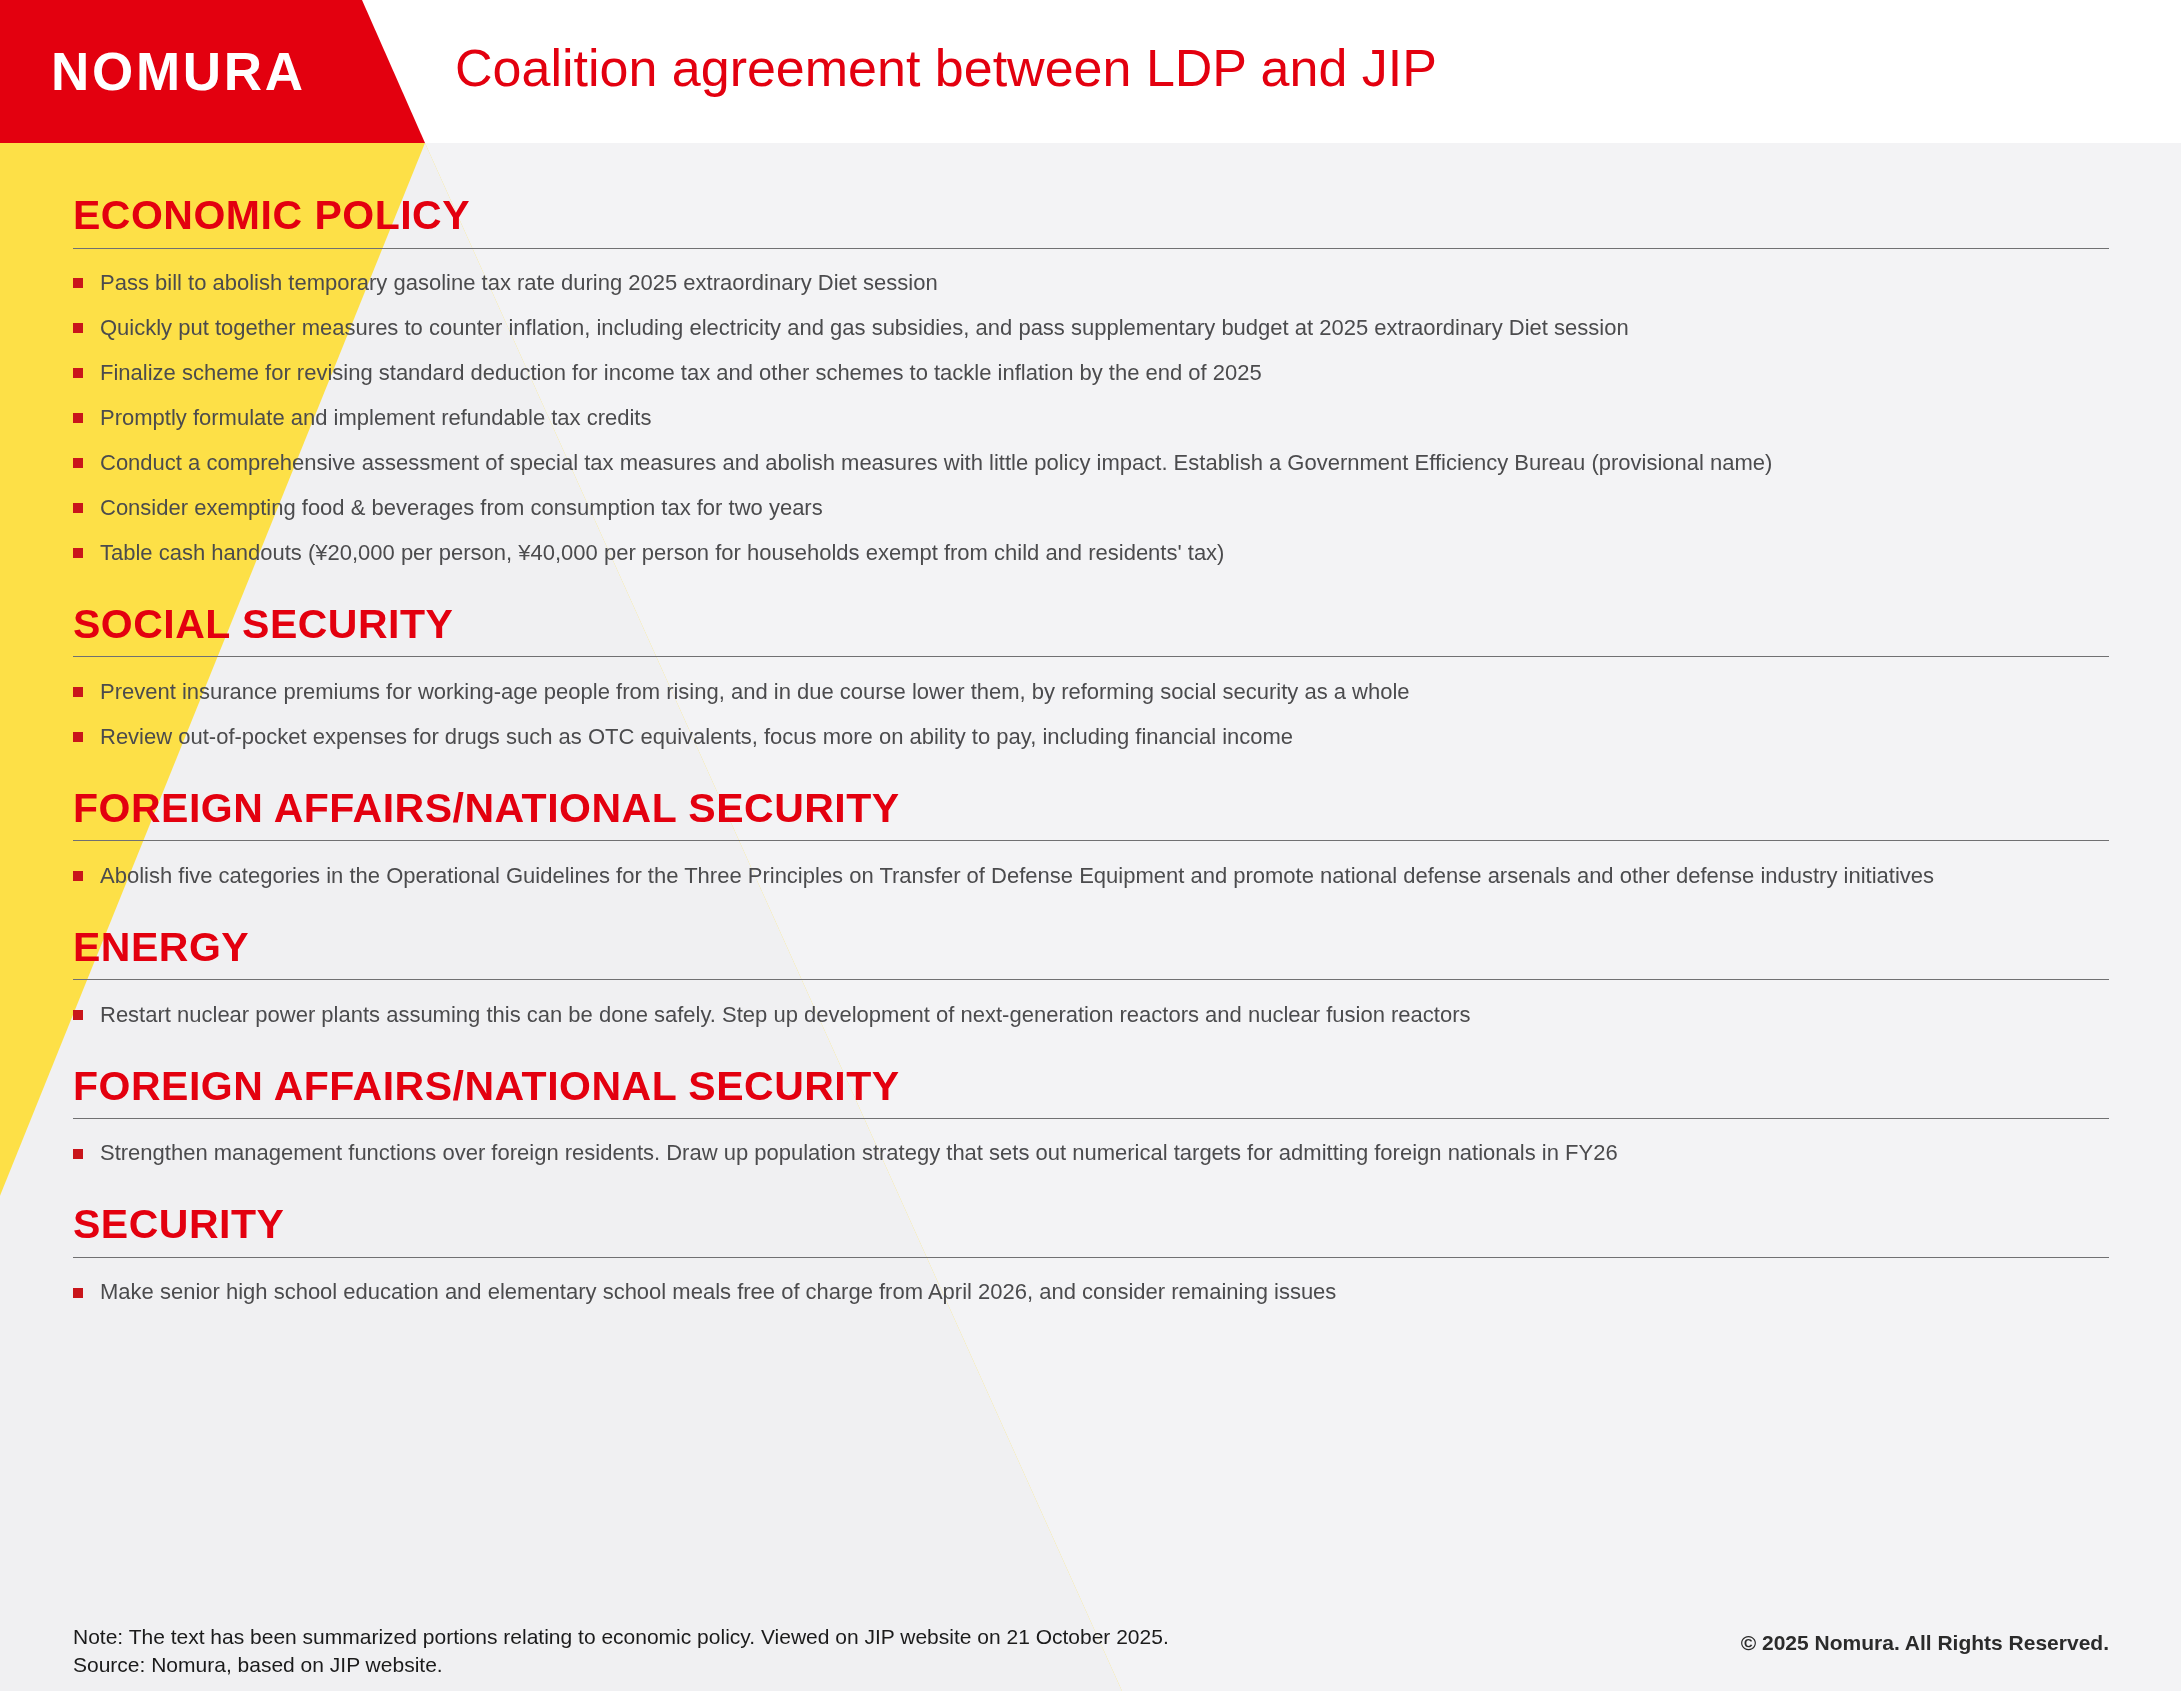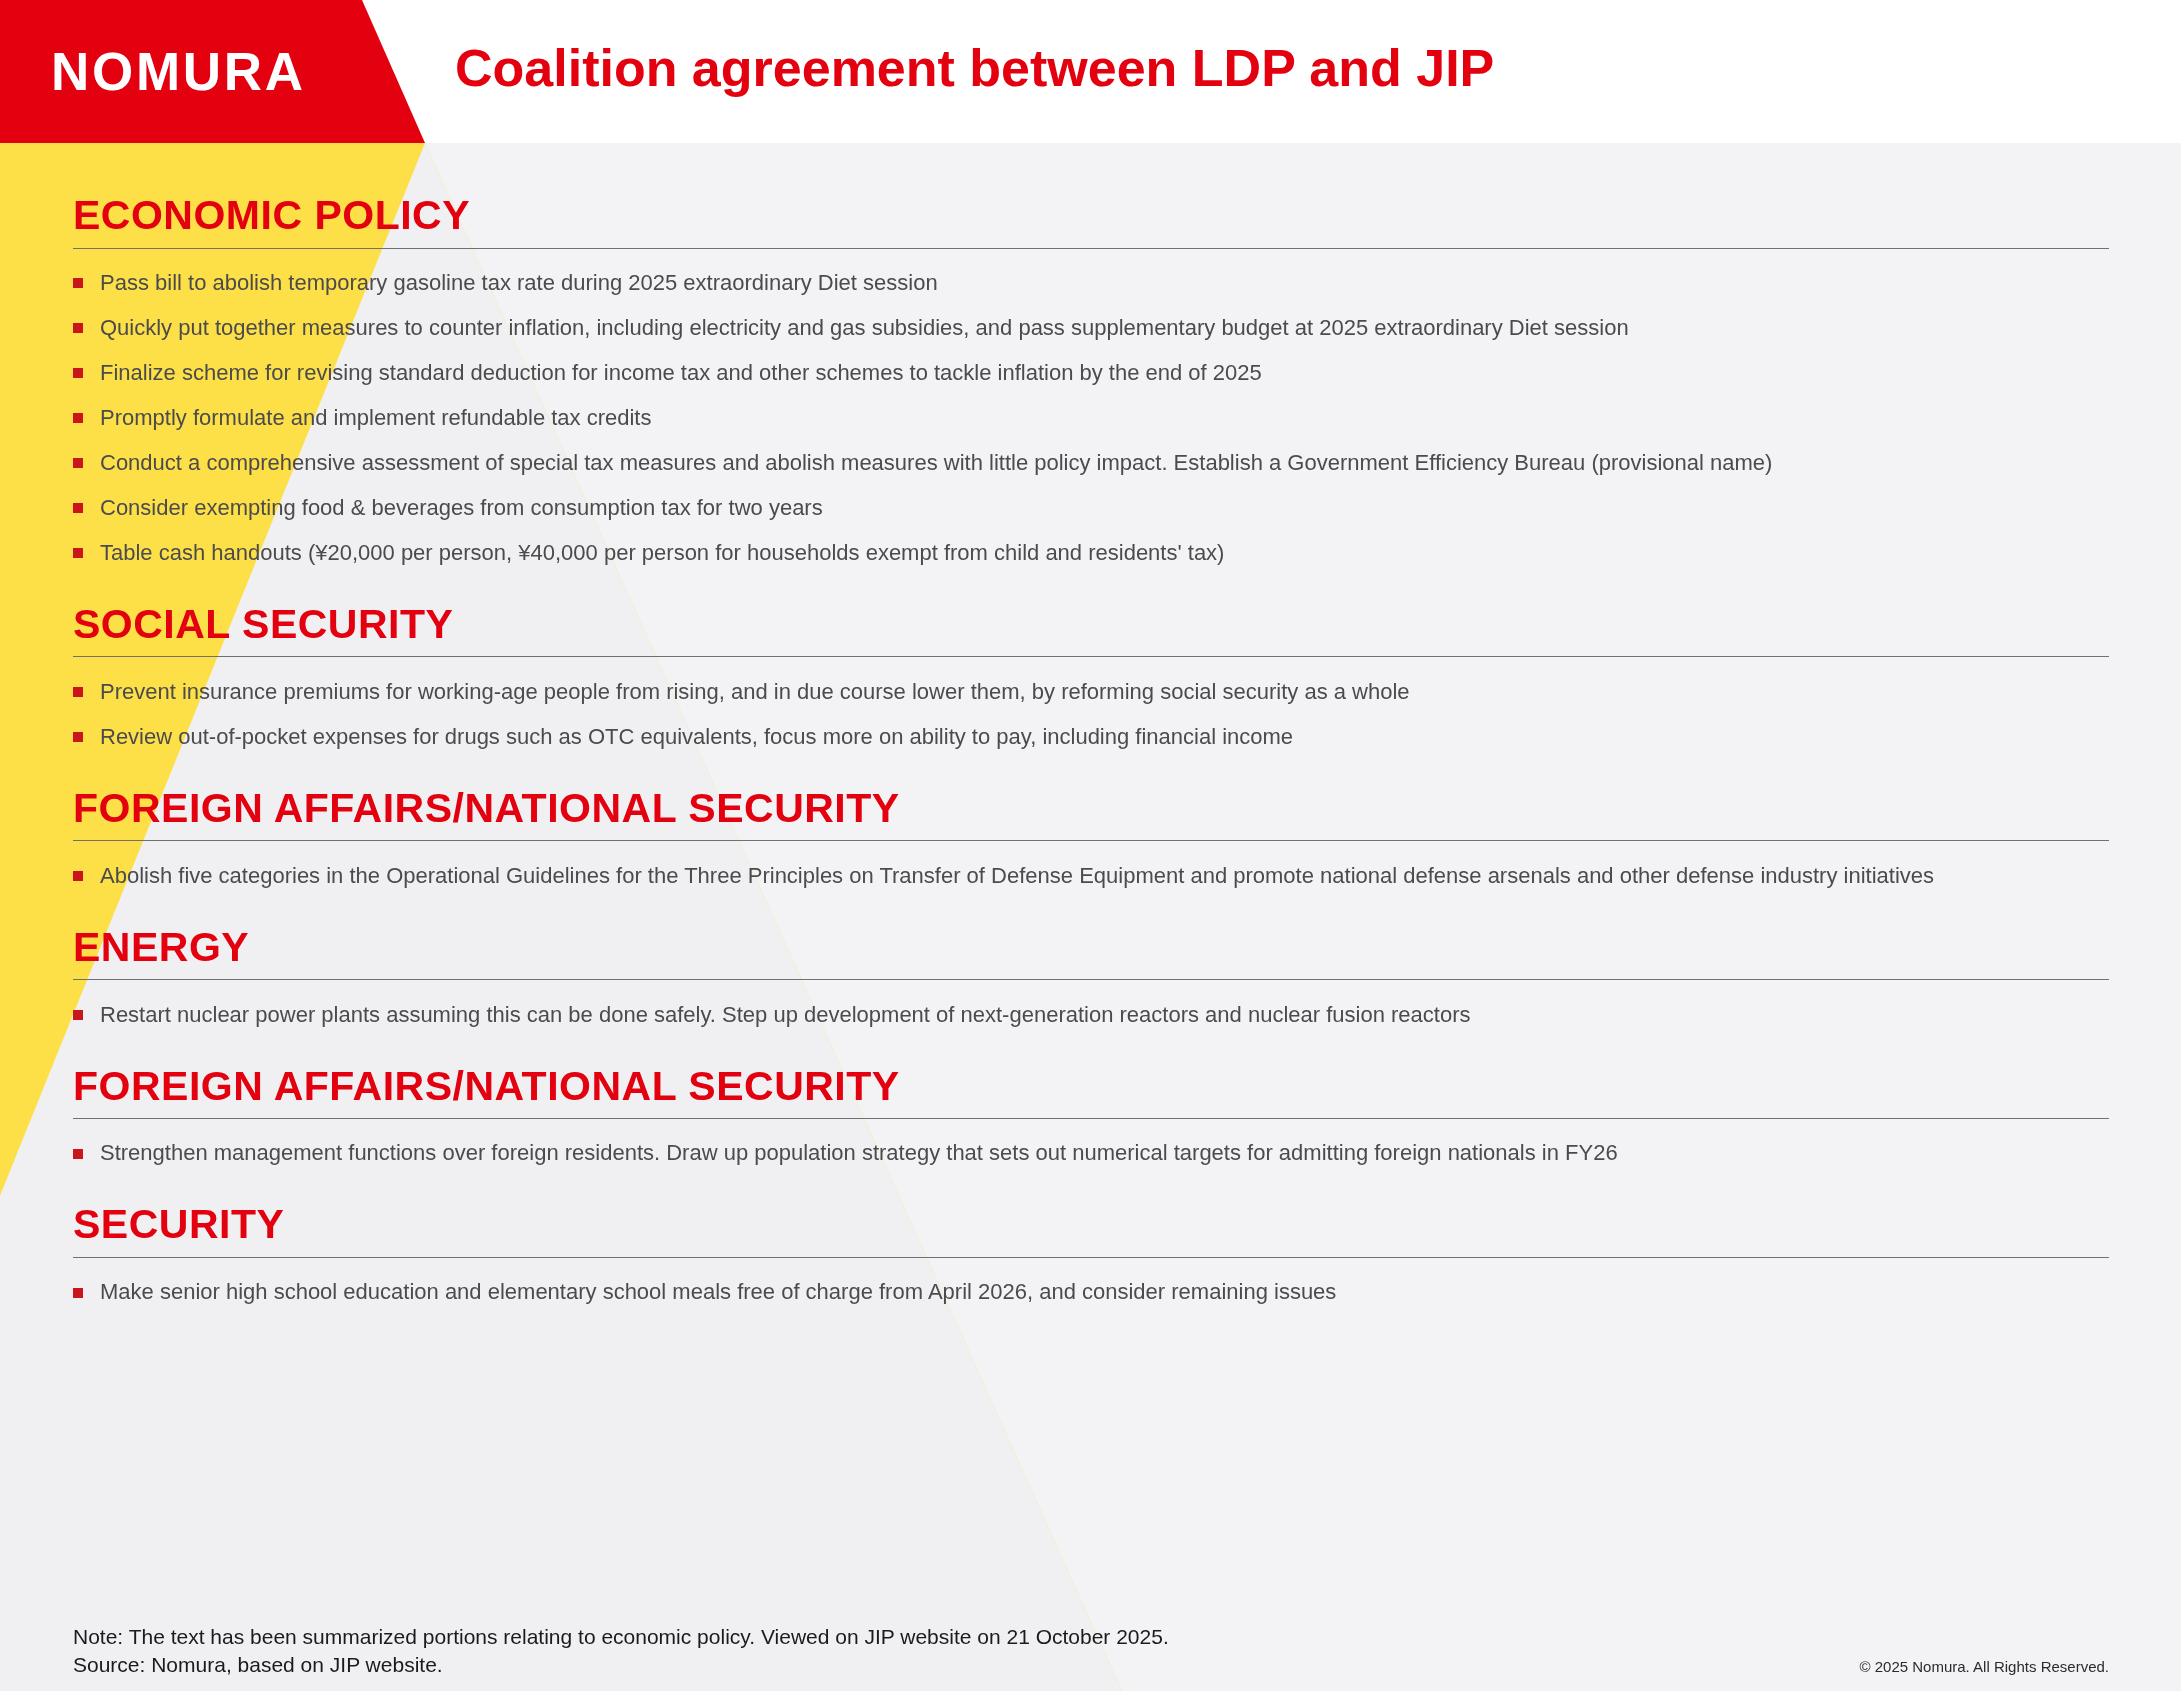--- a/index.html
+++ b/index.html
@@ -35,21 +35,21 @@
   .logo-text{
     margin-left:51px;
     color:#ffffff;
     font-size:53px;
     font-weight:bold;
     letter-spacing:2.7px;
   }
   .title{
     position:absolute;left:455px;top:0;height:136px;margin:0;
     display:flex;align-items:center;
-    font-size:52px;font-weight:bold;
+    font-size:52px;font-weight:normal;
     white-space:nowrap;
   }
   
   .content{
     position:absolute;left:73px;right:73px;top:143px;
   }
   .section{margin-top:36px;}
   .section:first-child{margin-top:55px;}
   .section-heading{
     margin:0;
@@ -73,22 +73,22 @@
     position:absolute;left:0;top:13.6px;
     width:10px;height:10px;
     display:block;
   }
   
   .footnotes{
     position:absolute;left:73px;bottom:11.8px;
     font-size:21px;line-height:28px;color:#1b1b1b;
   }
   .copyright{
-    position:absolute;right:73px;bottom:16px;
-    font-size:15px;color:#2b2b2b;
+    position:absolute;right:73px;bottom:36px;
+    font-size:21px;color:#2b2b2b;font-weight:bold;
   }
 </style>
 </head>
 <body>
 
 <div class="slide">
 
   <div class="bg-layer">
     <div class="bg-vee"></div>
     <div class="bg-right"></div>

